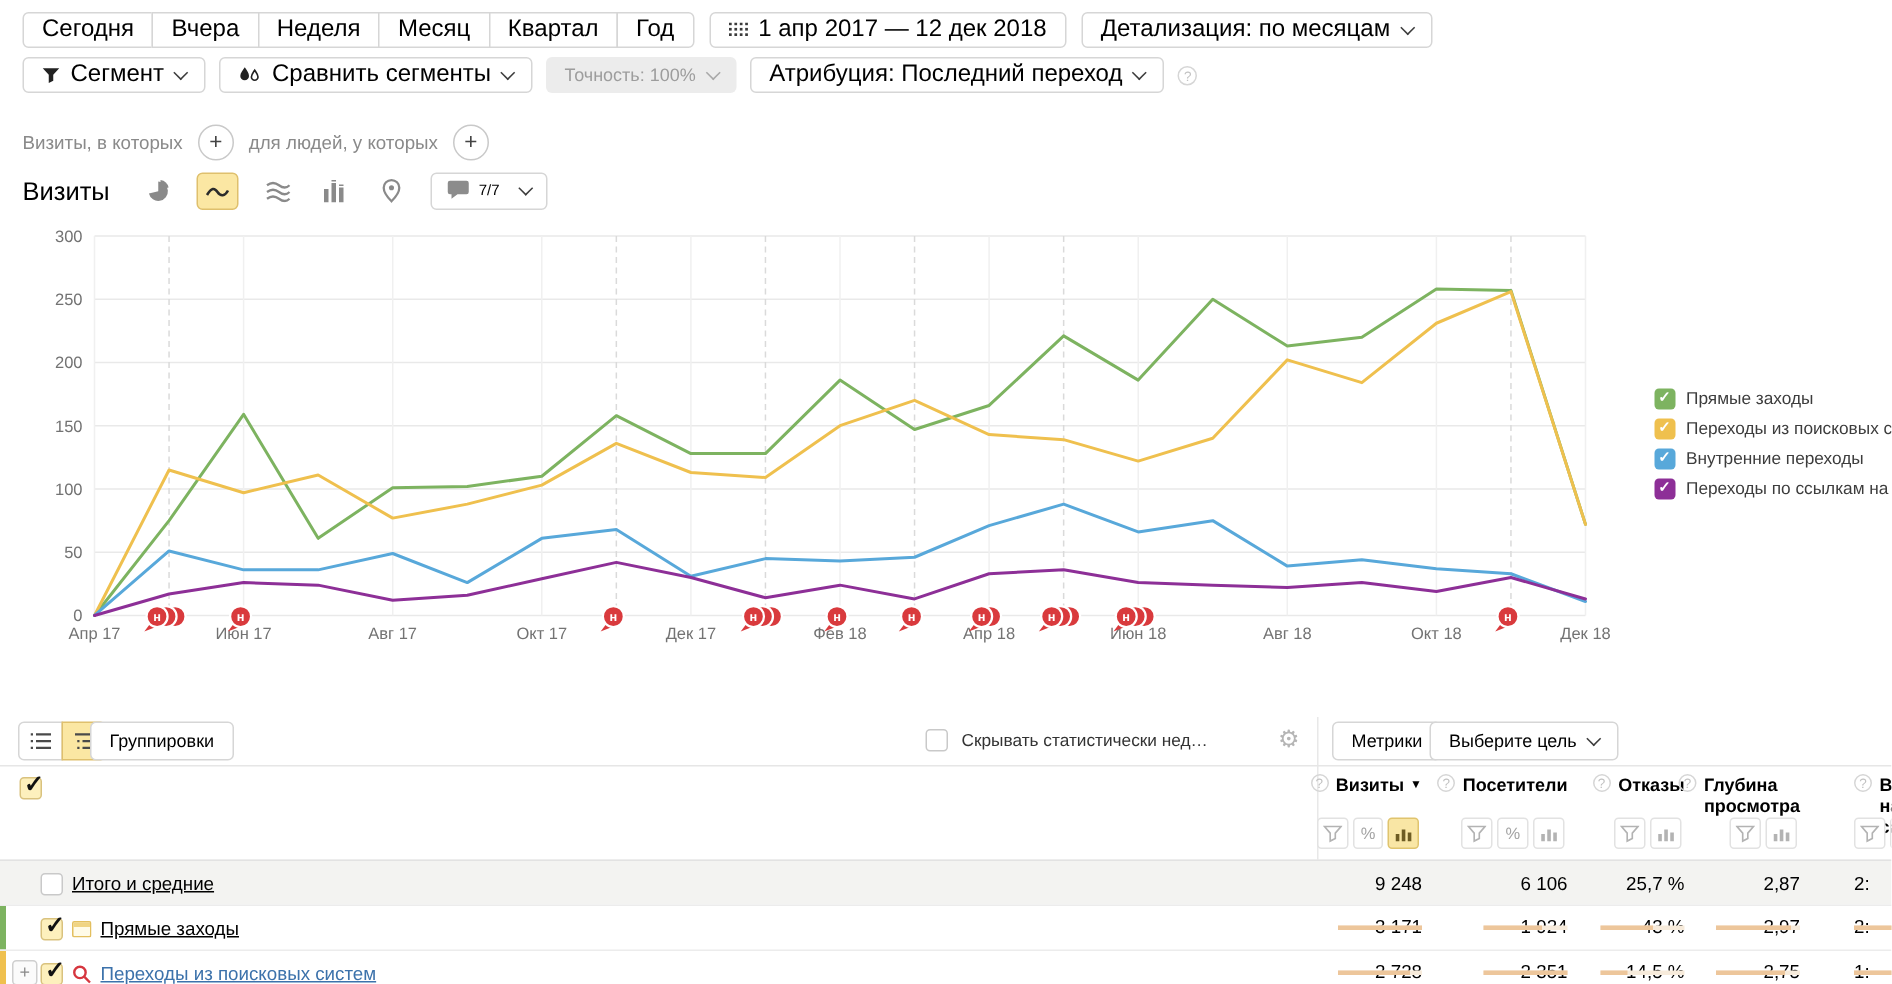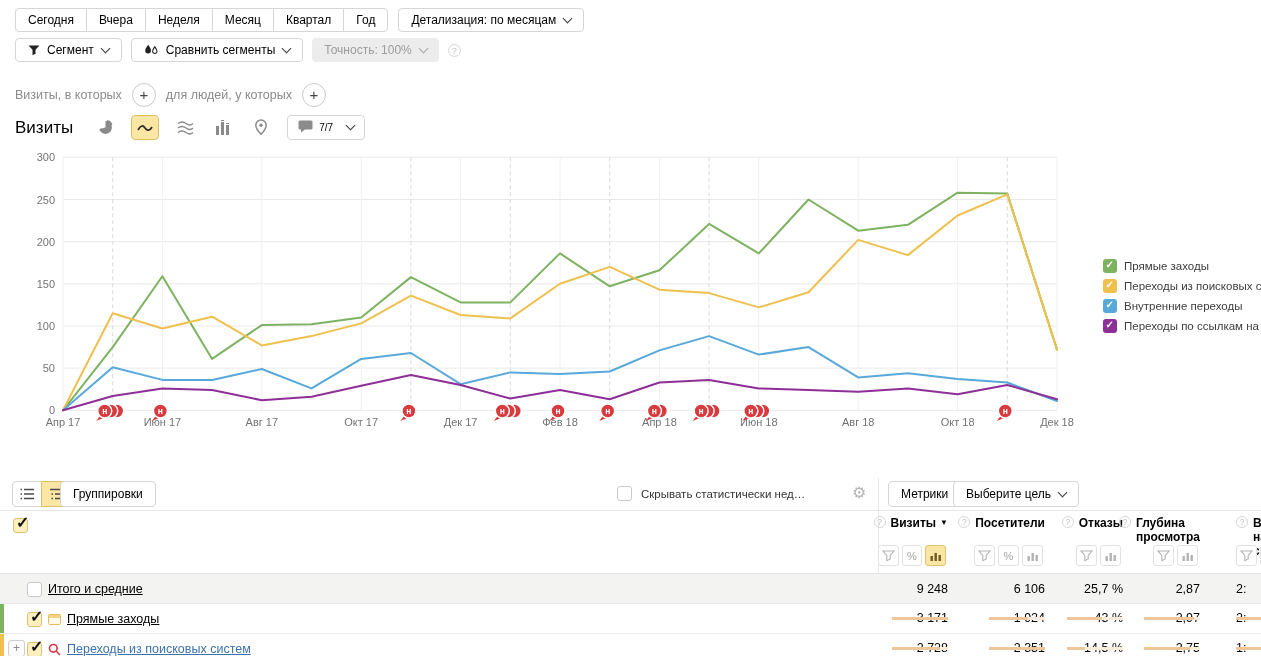--- a/index.html
+++ b/index.html
@@ -1,21 +1,21 @@
 <!DOCTYPE html>
 <html><head>
 <meta charset="utf-8">
 <style>
   html,body{margin:0;padding:0;}
   body{
     width:1261px;height:656px;overflow:hidden;position:relative;
     font-family:"Liberation Sans",sans-serif;font-size:13px;color:#000;background:#fff;
   }
   .btn{display:inline-flex;align-items:center;height:24px;padding:0 12px;border:1px solid #d6d6d6;
-    border-radius:4px;background:#fff;font-size:12px;white-space:nowrap;cursor:pointer;box-sizing:border-box;}
+    border-radius:4px;background:#fff;font-size:16px;white-space:nowrap;cursor:pointer;box-sizing:border-box;}
   .seg-group{display:inline-flex;}
   .seg-group .btn{border-radius:0;margin-left:-1px;}
   .seg-group .btn:first-child{border-radius:4px 0 0 4px;margin-left:0;}
   .seg-group .btn:last-child{border-radius:0 4px 4px 0;}
   .chev{display:inline-block;width:6px;height:6px;border-right:1.4px solid #3c3c3c;border-bottom:1.4px solid #3c3c3c;
     transform:rotate(45deg);margin-left:8px;margin-top:-4px;flex:none;}
   .chev.gray{border-color:#a8a8a8;}
   .pill{display:inline-flex;align-items:center;height:24px;padding:0 12px;border-radius:4px;background:#ececec;
     color:#9d9d9d;font-size:12px;box-sizing:border-box;}
   .q{display:inline-block;width:13px;height:13px;border-radius:50%;border:1px solid #d6d6d6;color:#c2c2c2;
@@ -92,20 +92,41 @@
 <div class="row1">
   <div class="seg-group">
     <span class="btn">Сегодня</span>
     <span class="btn">Вчера</span>
     <span class="btn">Неделя</span>
     <span class="btn">Месяц</span>
     <span class="btn">Квартал</span>
     <span class="btn">Год</span>
   </div>
   <span class="btn">
+    <span class="ico">
+      <svg width="13" height="11" viewBox="0 0 13 11">
+          <g fill="#3a3a3a">
+        <rect x="0" y="0" width="1.8" height="1.8"></rect>
+            <rect x="3.6" y="0" width="1.8" height="1.8"></rect>
+            <rect x="7.2" y="0" width="1.8" height="1.8"></rect>
+            <rect x="10.8" y="0" width="1.8" height="1.8"></rect>
+        <rect x="0" y="3.6" width="1.8" height="1.8"></rect>
+            <rect x="3.6" y="3.6" width="1.8" height="1.8"></rect>
+            <rect x="7.2" y="3.6" width="1.8" height="1.8"></rect>
+            <rect x="10.8" y="3.6" width="1.8" height="1.8"></rect>
+        <rect x="0" y="7.2" width="1.8" height="1.8"></rect>
+            <rect x="3.6" y="7.2" width="1.8" height="1.8"></rect>
+            <rect x="7.2" y="7.2" width="1.8" height="1.8"></rect>
+            <rect x="10.8" y="7.2" width="1.8" height="1.8"></rect>
+      </g>
+        </svg>
+    </span>
+    <span>1 апр 2017 — 12 дек 2018</span>
+  </span>
+  <span class="btn">
     <span>Детализация: по месяцам</span>
     <i class="chev"></i>
   </span>
 </div>
 
 <div class="row2">
   <span class="btn">
     <span class="ico">
       <svg width="12" height="11" viewBox="0 0 12 11">
           <path d="M0.5 0.5h11L7.5 4.8v4L4.5 10.3V4.8L0.5 0.5z" fill="#222"></path>
@@ -120,20 +141,24 @@
         <path d="M4.2 0.8C5.6 3 7 4.6 7 6.6a2.9 2.9 0 1 1-5.8 0C1.2 4.6 2.8 3 4.2 0.8z" fill="#222"></path>
         <path d="M10.8 2.8c1.1 1.7 2.2 3 2.2 4.5a2.2 2.2 0 1 1-4.4 0c0-1.5 1.1-2.8 2.2-4.5z" fill="none" stroke="#222" stroke-width="1.1"></path>
       </svg>
     </span>
     <span>Сравнить сегменты</span>
     <i class="chev"></i>
   </span>
   <span class="pill">
     <span>Точность: 100%</span>
     <i class="chev gray"></i>
+  </span>
+  <span class="btn">
+    <span>Атрибуция: Последний переход</span>
+    <i class="chev"></i>
   </span>
   <span class="q"></span>
 </div>
 
 <div class="segrow">
   <span>Визиты, в которых</span>
   <span class="plus-circle">+</span>
   <span>для людей, у которых</span>
   <span class="plus-circle">+</span>
 </div>

